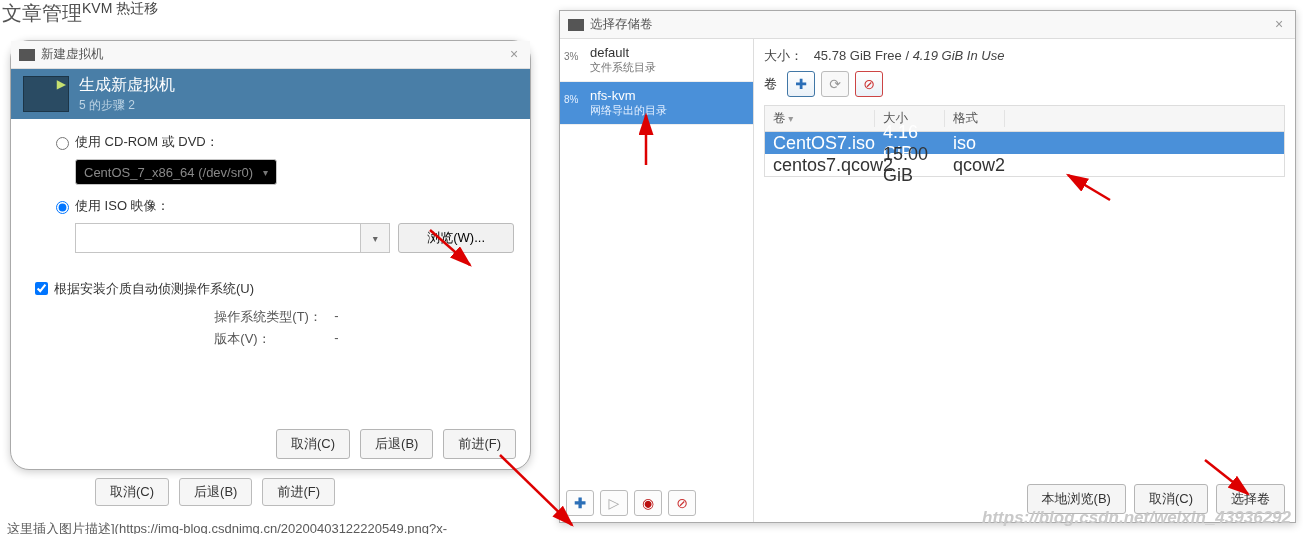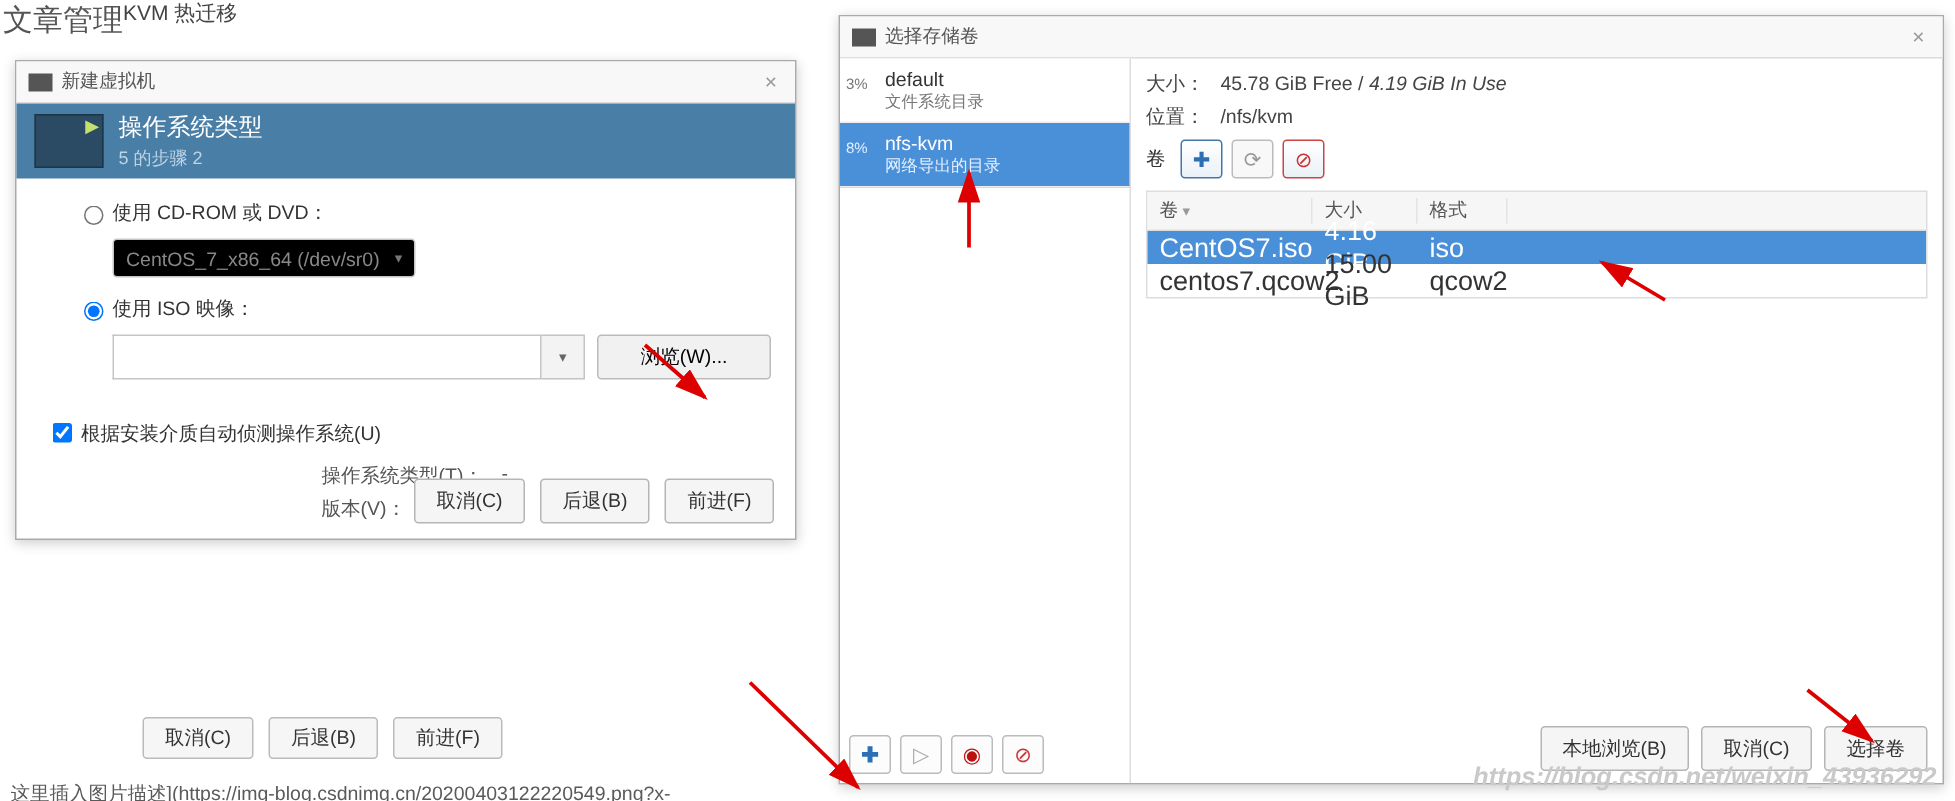--- a/index.html
+++ b/index.html
@@ -13,21 +13,21 @@
 .bg-text { position: absolute; left: 7px; top: 520px; font-size: 13px; color: #5a5a5a; }
 
 
 .dialog { position: absolute; background: #fff; border: 1px solid #aaa; box-shadow: 0 2px 8px rgba(0,0,0,.2); }
 .titlebar { height: 28px; background: #f8f8f8; border-bottom: 1px solid #ddd; display: flex; align-items: center; padding: 0 8px; font-size: 12.5px; color: #555; }
 .titlebar .tb-icon { width: 16px; height: 12px; background: #555; margin-right: 6px; display: inline-block; }
 .titlebar .spacer { flex: 1; }
 .titlebar .close { width: 16px; height: 16px; font-size: 14px; color: #999; cursor: pointer; text-align: center; line-height: 14px; }
 
 
-.newvm { left: 10px; top: 40px; width: 521px; height: 320px; }
+.newvm { left: 10px; top: 40px; width: 521px; height: 430px; border-radius: 19px; }
 .newvm-head { height: 50px; background: #497ea7; color: #fff; display: flex; align-items: center; padding: 0 12px; }
 .newvm-head .vm-ico { width: 46px; height: 36px; background: #2a4b63; border: 1px solid #1c3547; margin-right: 10px; position: relative; }
 .newvm-head .vm-ico::after { content:"▶"; color:#c6e070; position:absolute; right:2px; top:0; font-size:12px; }
 .newvm-head .tline1 { font-size: 16px; }
 .newvm-head .tline2 { font-size: 12px; color: #bcd3e4; margin-top:1px; }
 .newvm-body { padding: 14px 16px 0 16px; }
 .section-label { font-size: 13.5px; margin-bottom: 10px; color: #333; }
 .radio-row { display: flex; align-items: center; margin-bottom: 8px; font-size: 13px; }
 .radio-row input[type=radio] { margin-right: 6px; }
 .indent { margin-left: 24px; }
@@ -100,21 +100,21 @@
 <div class="dialog newvm">
   <div class="titlebar">
     <span class="tb-icon"></span>
     <span>新建虚拟机</span>
     <span class="spacer"></span>
     <span class="close">×</span>
   </div>
   <div class="newvm-head">
     <div class="vm-ico"></div>
     <div>
-      <div class="tline1">操作系统类型</div>
+      <div class="tline1">生成新虚拟机</div>
       <div class="tline2">5 的步骤 2</div>
     </div>
   </div>
   <div class="newvm-body">
     <div class="radio-row indent">
       <input type="radio" style="">
       <span>使用 CD-ROM 或 DVD：</span>
     </div>
     <div class="indent" style="margin-left:48px; margin-bottom:12px;">
       <div class="dropdown dis">
@@ -176,24 +176,20 @@
         <div class="pb-btn rec">◉</div>
         <div class="pb-btn stop">⊘</div>
       </div>
     </div>
     <div class="right">
       <div class="meta">
         <span class="mk">大小：</span>
         <span>45.78 GiB Free</span>
         <span> / </span>
         <i>4.19 GiB In Use</i>
-      </div>
-      <div class="meta">
-        <span class="mk">位置：</span>
-        <span>/nfs/kvm</span>
       </div>
       <div class="vol-tools">
         <span class="lab">卷</span>
         <div class="vt-btn">✚</div>
         <div class="vt-btn ref">⟳</div>
         <div class="vt-btn del">⊘</div>
       </div>
       <div class="table">
         <div class="thead">
           <div class="th c1">卷</div>

